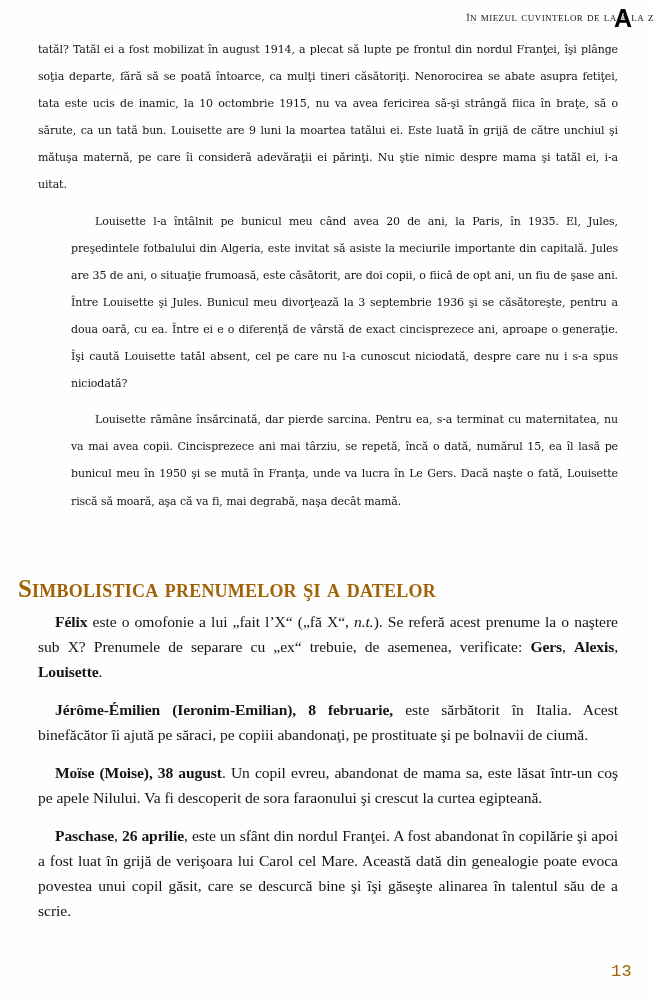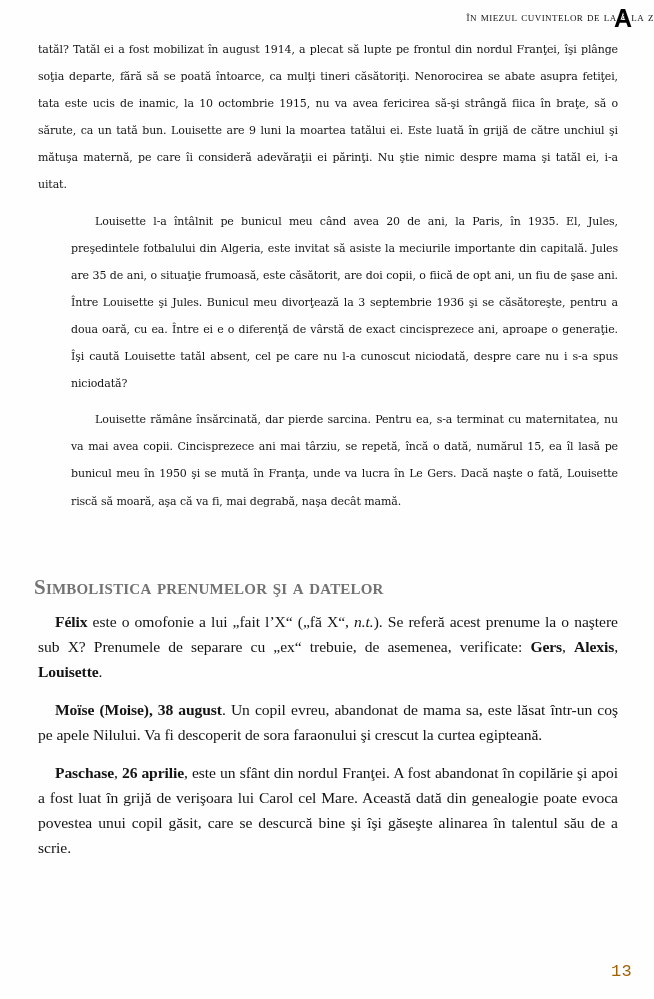--- a/index.html
+++ b/index.html
@@ -80,28 +80,28 @@
   }
   .narrative p + p {
     margin-top: 9px;
     text-indent: 24px;
     margin-left: 33px;
   }
 
   
   .section-heading {
     position: absolute;
-    left: 34px;
+    left: 18px;
     top: 575px;
     font-family: "Liberation Serif", "DejaVu Serif", serif;
     font-weight: 700;
-    font-size: 21px;
+    font-size: 25px;
     font-variant: small-caps;
     letter-spacing: 0.2px;
-    color: #737373;
+    color: #a16207;
     white-space: nowrap;
   }
 
   
   .entries {
     position: absolute;
     left: 38px;
     top: 609px;
     width: 580px;
   }
@@ -148,19 +148,20 @@
   <div class="narrative">
     <p>tatăl? Tatăl ei a fost mobilizat în august 1914, a plecat să lupte pe frontul din nordul Franţei, îşi plânge soţia departe, fără să se poată întoarce, ca mulţi tineri căsătoriţi. Nenorocirea se abate asupra fetiţei, tata este ucis de inamic, la 10 octombrie 1915, nu va avea fericirea să-şi strângă fiica în braţe, să o sărute, ca un tată bun. Louisette are 9 luni la moartea tatălui ei. Este luată în grijă de către unchiul şi mătuşa maternă, pe care îi consideră adevăraţii ei părinţi. Nu ştie nimic despre mama şi tatăl ei, i-a uitat.</p>
     <p>Louisette l-a întâlnit pe bunicul meu când avea 20 de ani, la Paris, în 1935. El, Jules, preşedintele fotbalului din Algeria, este invitat să asiste la meciurile importante din capitală. Jules are 35 de ani, o situaţie frumoasă, este căsătorit, are doi copii, o fiică de opt ani, un fiu de şase ani. Între Louisette şi Jules. Bunicul meu divorţează la 3 septembrie 1936 şi se căsătoreşte, pentru a doua oară, cu ea. Între ei e o diferenţă de vârstă de exact cincisprezece ani, aproape o generaţie. Îşi caută Louisette tatăl absent, cel pe care nu l-a cunoscut niciodată, despre care nu i s-a spus niciodată?</p>
     <p>Louisette rămâne însărcinată, dar pierde sarcina. Pentru ea, s-a terminat cu maternitatea, nu va mai avea copii. Cincisprezece ani mai târziu, se repetă, încă o dată, numărul 15, ea îl lasă pe bunicul meu în 1950 şi se mută în Franţa, unde va lucra în Le Gers. Dacă naşte o fată, Louisette riscă să moară, aşa că va fi, mai degrabă, naşa decât mamă.</p>
   </div>
 
   <div class="section-heading">Simbolistica prenumelor şi a datelor</div>
 
   <div class="entries">
     <p class="entry"><b>Félix</b> este o omofonie a lui „fait l’X“ („fă X“, <i>n.t.</i>). Se referă acest prenume la o naştere sub X? Prenumele de separare cu „ex“ trebuie, de asemenea, verificate: <b>Gers</b>, <b>Alexis</b>, <b>Louisette</b>.</p>
+    <p class="entry"><b>Jérôme-Émilien (Ieronim-Emilian), 8 februarie,</b> este sărbătorit în Italia. Acest binefăcător îi ajută pe săraci, pe copiii abandonaţi, pe prostituate şi pe bolnavii de ciumă.</p>
     <p class="entry"><b>Moïse (Moise), 38 august</b>. Un copil evreu, abandonat de mama sa, este lăsat într-un coş pe apele Nilului. Va fi descoperit de sora faraonului şi crescut la curtea egipteană.</p>
     <p class="entry"><b>Paschase</b>, <b>26 aprilie</b>, este un sfânt din nordul Franţei. A fost abandonat în copilărie şi apoi a fost luat în grijă de verişoara lui Carol cel Mare. Această dată din genealogie poate evoca povestea unui copil găsit, care se descurcă bine şi îşi găseşte alinarea în talentul său de a scrie.</p>
   </div>
 
   <div class="folio">13</div>
 
 </div>
 
 </body></html>

